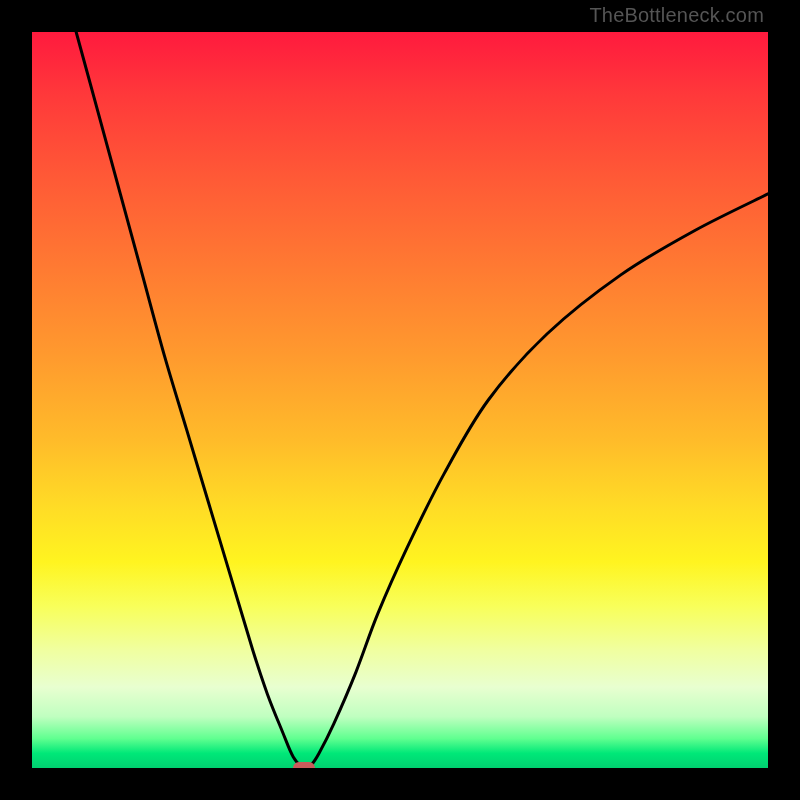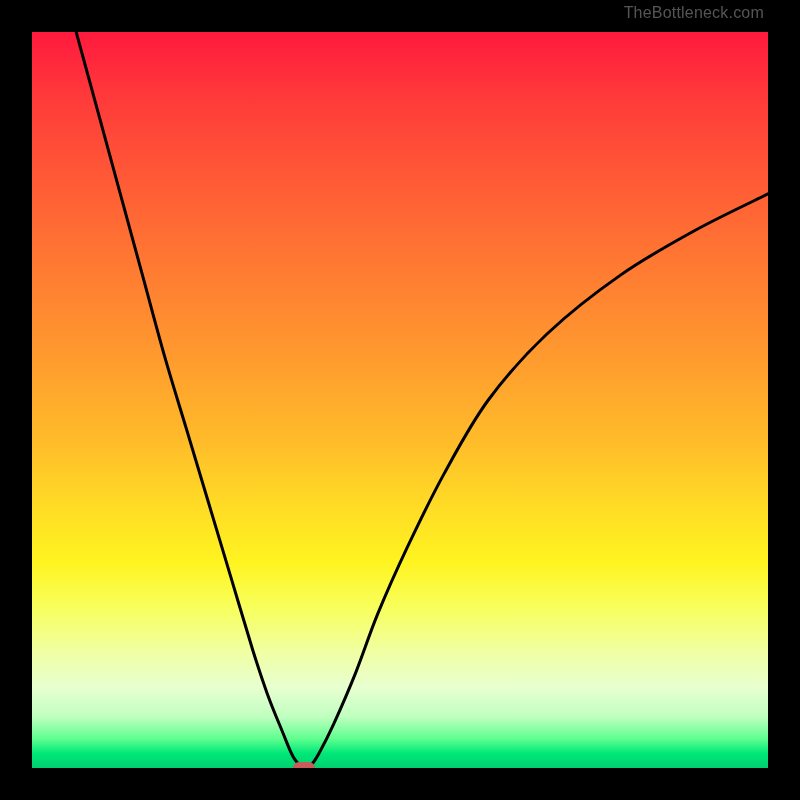--- a/index.html
+++ b/index.html
@@ -41,21 +41,21 @@
       #60ff90 96%,
       #00e878 98%,
       #00d070 100%);
     overflow: hidden;
   }
   .watermark {
     position: absolute;
     top: 4px;
     right: 36px;
     color: #555;
-    font-size: 16px;
+    font-size: 20px;
     font-weight: 500;
     letter-spacing: 0.2px;
   }
   svg.curve {
     position: absolute;
     top: 0;
     left: 0;
     width: 736px;
     height: 736px;
   }

